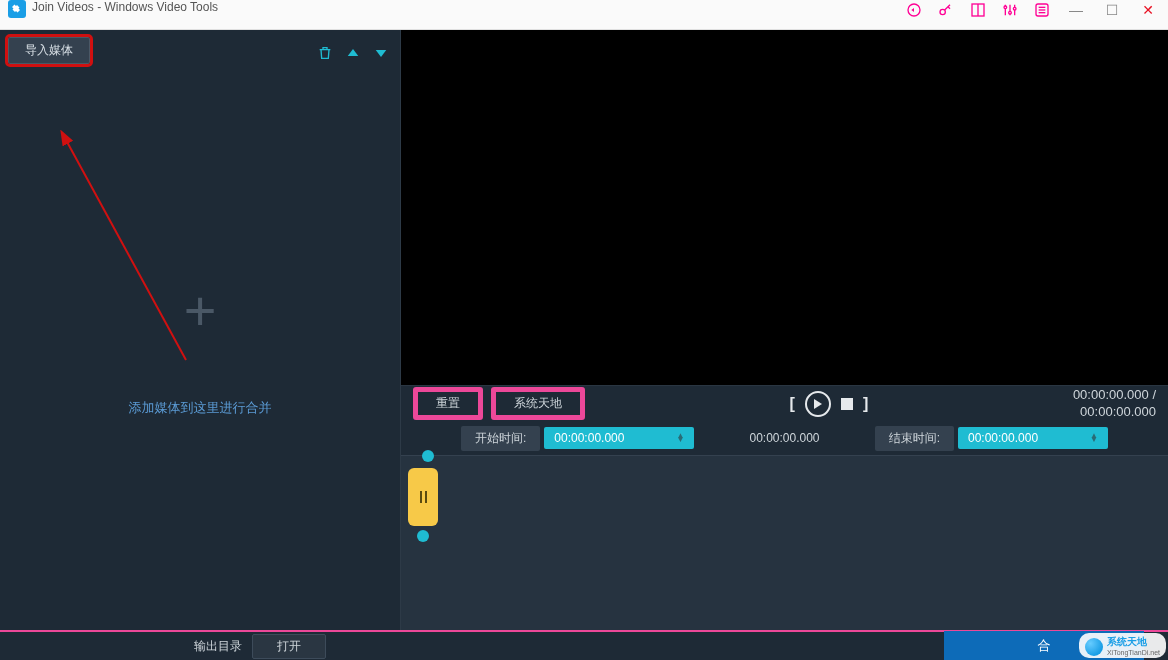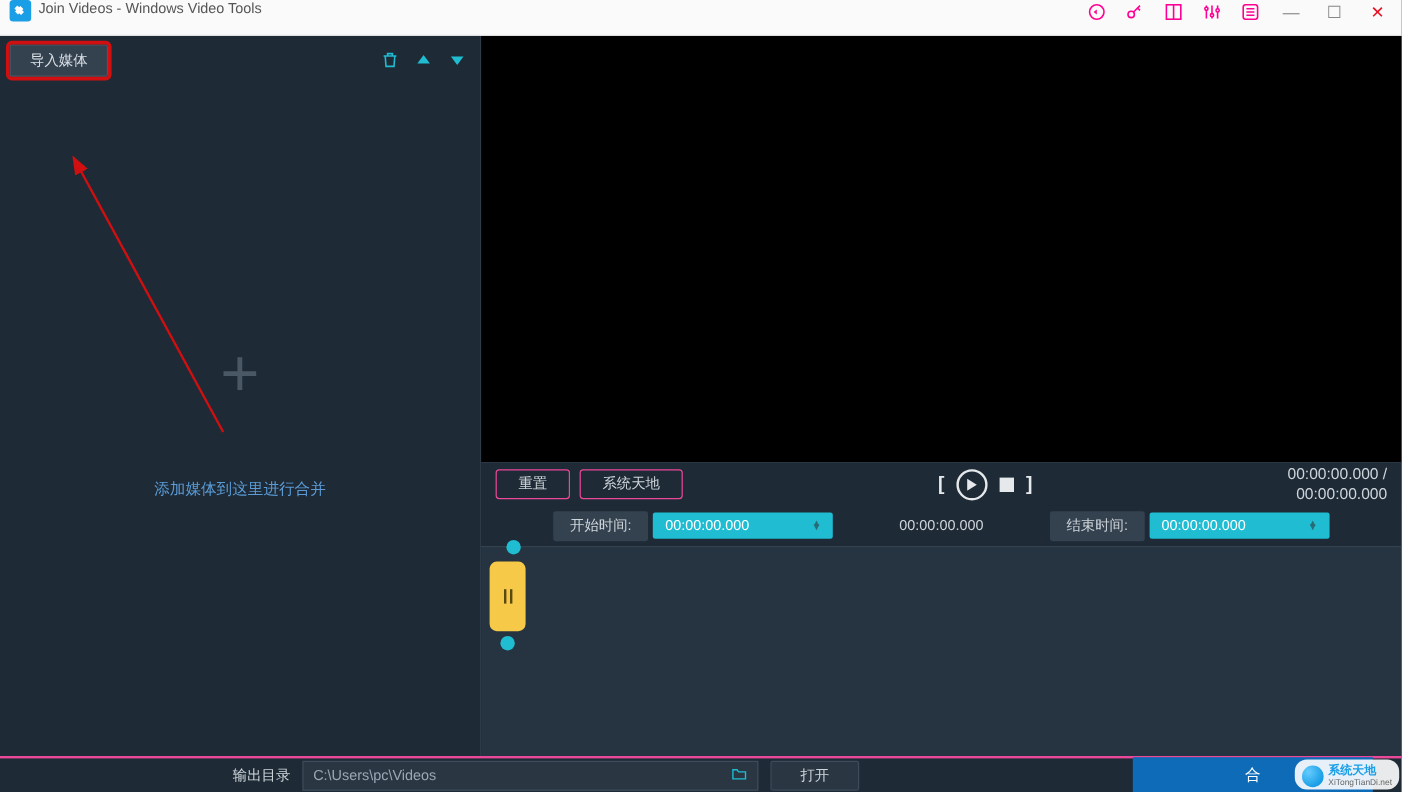--- a/index.html
+++ b/index.html
@@ -7,32 +7,32 @@
 .titlebar { height: 30px; background: #fafafa; display: flex; align-items: flex-start; padding: 0 8px; border-bottom: 1px solid #e0e0e0; }
 .app-icon { width: 18px; height: 18px; background: #1a9ee6; border-radius: 3px; display: flex; align-items: center; justify-content: center; margin-right: 6px; }
 .app-icon svg { width: 12px; height: 12px; }
 .title-text { font-size: 12px; color: #555; flex: 1; }
 .title-actions { display: flex; gap: 12px; align-items: center; }
 .title-actions .ticon { width: 20px; height: 20px; display: flex; align-items: center; justify-content: center; cursor: pointer; color: #ff0095; }
 .title-actions .winctrl { width: 24px; color: #888; font-size: 14px; text-align: center; cursor: pointer; }
 .title-actions .winclose { color: #e81123; }
 .workspace { height: 600px; background: #1e2a36; display: flex; }
 .left-panel { width: 400px; background: #1e2a36; display: flex; flex-direction: column; position: relative; }
-.left-toolbar { height: 40px; display: flex; align-items: center; padding: 6px 8px; gap: 6px; }
+.left-toolbar { height: 40px; display: flex; align-items: flex-end; padding: 6px 8px; gap: 6px; }
 .import-btn { padding: 4px 16px; background: #34414f; border: 1px solid #4a5866; color: #d9e0e6; font-size: 12px; cursor: pointer; border-radius: 2px; outline: 3px solid #d01010; outline-offset: 0; }
 .left-toolbar .spacer { flex: 1; }
 .tb-icon { width: 22px; height: 22px; display: flex; align-items: center; justify-content: center; color: #1fbcd2; cursor: pointer; }
 .media-drop { flex: 1; display: flex; flex-direction: column; align-items: center; justify-content: center; position: relative; }
 .plus { font-size: 56px; color: #4a5866; font-weight: 200; line-height: 1; }
 .drop-text { margin-top: 60px; color: #5b9bd5; font-size: 13px; }
 .arrow-overlay { position: absolute; top: 60px; left: 56px; pointer-events: none; }
 .right-panel { flex: 1; display: flex; flex-direction: column; border-left: 1px solid #2d3a47; }
 .preview { height: 355px; background: #000; }
 .controls-row { height: 36px; display: flex; align-items: center; padding: 0 12px; gap: 8px; background: #1e2a36; border-top: 1px solid #2a3642; }
-.ctrl-btn { padding: 3px 18px; background: transparent; border: 1px solid #ec4899; color: #cfd6db; font-size: 12px; border-radius: 3px; cursor: pointer; }
+.ctrl-btn { padding: 3px 18px; background: transparent; border: 5px solid #ec4899; color: #cfd6db; font-size: 12px; border-radius: 3px; cursor: pointer; }
 .controls-row .spacer { flex: 1; }
 .play-group { display: flex; align-items: center; gap: 10px; color: #e6e9ec; }
 .bracket { font-size: 16px; font-weight: bold; }
 .play-circle { width: 26px; height: 26px; border: 2px solid #e6e9ec; border-radius: 50%; display: flex; align-items: center; justify-content: center; cursor: pointer; }
 .stop-sq { width: 12px; height: 12px; background: #e6e9ec; cursor: pointer; }
 .time-display { text-align: right; color: #cfd6db; font-size: 13px; line-height: 1.3; margin-left: auto; }
 .radio-row { height: 26px; display: flex; align-items: center; justify-content: center; gap: 30px; background: #1e2a36; font-size: 12px; }
 .radio-opt { display: flex; align-items: center; gap: 6px; color: #cfd6db; cursor: pointer; }
 .radio-dot { width: 12px; height: 12px; border: 1.5px solid #cfd6db; border-radius: 50%; display: flex; align-items: center; justify-content: center; }
 .radio-dot.checked::after { content: ""; width: 6px; height: 6px; background: #cfd6db; border-radius: 50%; }
@@ -189,26 +189,20 @@
             <span></span>
           </div>
         <div class="marker-foot"></div>
       </div>
     </div>
   </div>
 </div>
 
 <div class="bottom-bar">
   <div class="out-label">输出目录</div>
-  <div class="out-path">
-    <span>C:\Users\pc\Videos</span>
-    <span class="folder-icon"><svg width="14" height="14" viewBox="0 0 24 24" fill="none" stroke="currentColor" stroke-width="2">
-          <path d="M3 6h6l2 3h10v10H3z"></path>
-        </svg></span>
-  </div>
   <button class="open-btn">打开</button>
   <button class="merge-btn">合</button>
   <div class="watermark">
     <div class="globe"></div>
     <div>
       <div class="watermark-text">系统天地</div>
       <div class="watermark-sub">XiTongTianDi.net</div>
     </div>
   </div>
 </div>

